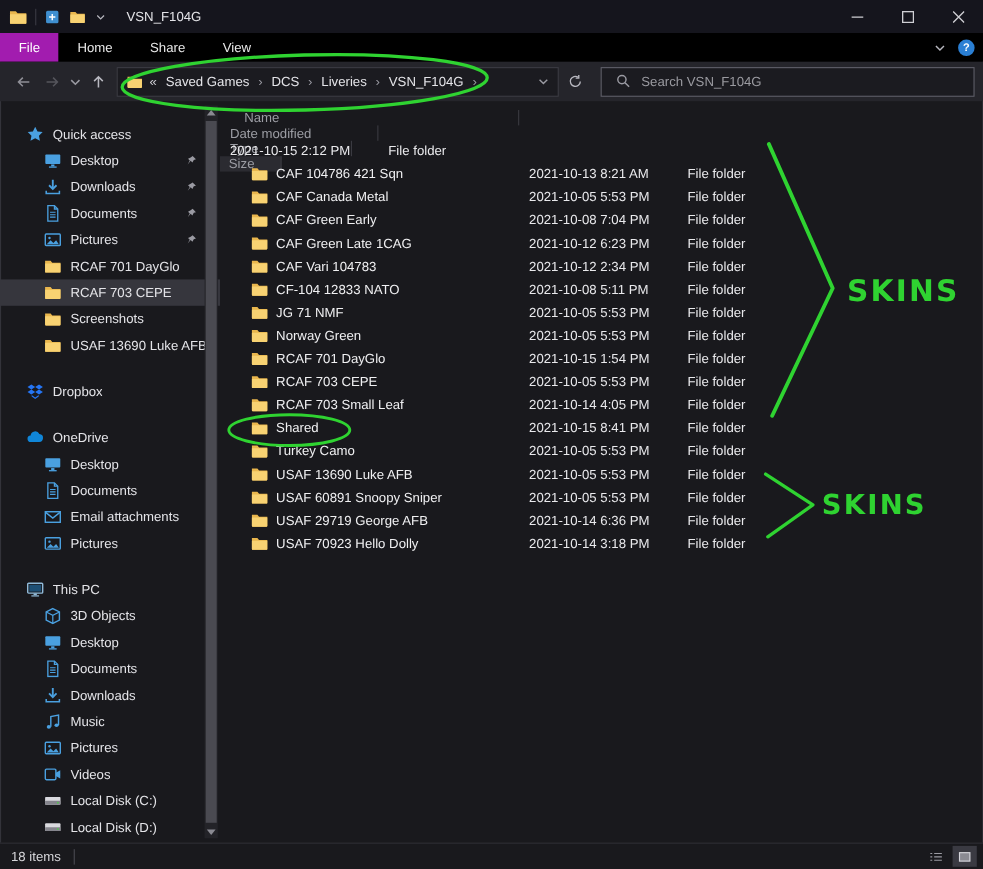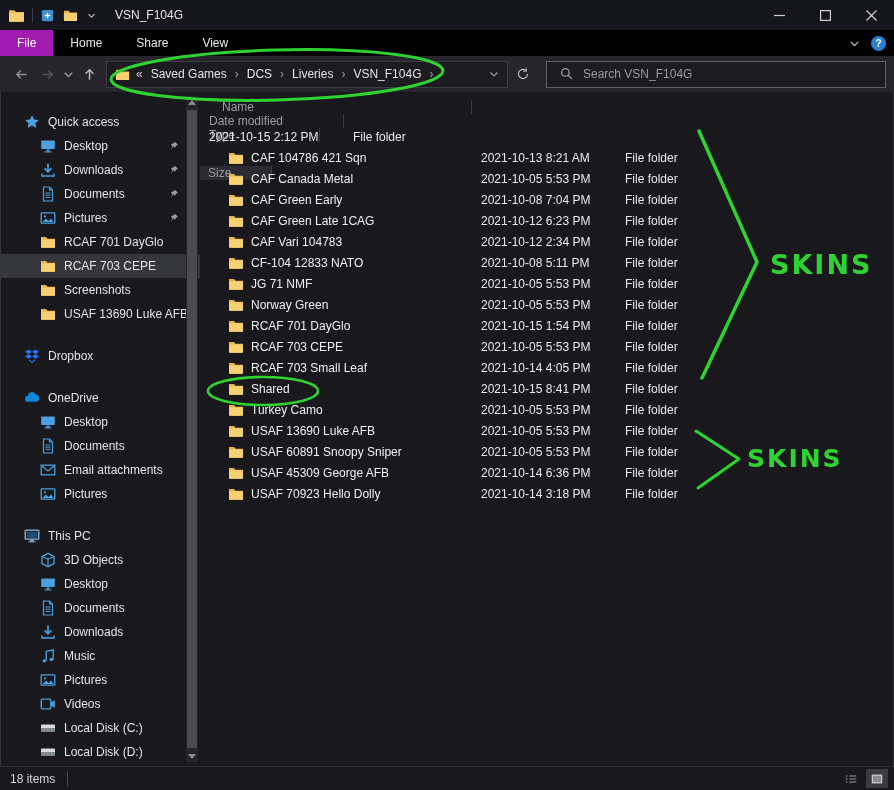--- a/index.html
+++ b/index.html
@@ -68,21 +68,21 @@
   .tri-up{width:0;height:0;border-left:4px solid transparent;border-right:4px solid transparent;border-bottom:5px solid #8a8a92;}
   .tri-down{width:0;height:0;border-left:4px solid transparent;border-right:4px solid transparent;border-top:5px solid #8a8a92;}
   .scroll-thumb{position:absolute;left:1px;right:1px;top:14px;bottom:14px;background:#4a4a51;}
   
   .filearea{flex:1;padding-top:8px;position:relative;}
   .listheader{height:22px;display:flex;font-size:12px;color:#9c9da4;flex-direction:column;}
   .hcell{display:flex;align-items:center;border-right:1px solid #3a3a41;box-sizing:border-box;}
   .hcell.hname{width:272px;padding-left:22px;}
   .hcell.hdate{width:144px;padding-left:9px;}
   .hcell.htype{width:120px;padding-left:9px;}
-  .hcell.hsize{width:72px;padding-left:8px;background:#2b2b31;margin-top:24px;}
+  .hcell.hsize{width:56px;padding-left:8px;background:#2b2b31;}
   .rows{margin-top:4px;}
   .row{height:21px;display:flex;align-items:center;font-size:12px;}
   .cell{box-sizing:border-box;}
   .cname{width:272px;display:flex;align-items:center;gap:7px;padding-left:28px;color:#f0f0f2;}
   .fname{white-space:nowrap;}
   .cdate{width:144px;padding-left:9px;color:#e9e9ec;}
   .ctype{width:120px;padding-left:9px;color:#e9e9ec;}
   .csize{width:64px;padding-left:8px;}
   
   .statusbar{height:23px;border-top:1px solid #2e2e35;display:flex;align-items:center;
@@ -729,21 +729,21 @@
             <div class="cell csize"></div>
           </div>
           <div class="row">
             <div class="cell cname">
               <span class="icon">
                 <svg viewBox="0 0 16 16">
                   <path d="M1 3h5l1.5 1.8H15V13a.8.8 0 0 1-.8.8H1.8A.8.8 0 0 1 1 13V3z" fill="#e9b64d"></path>
                   <path d="M1 5.5h14V13a.8.8 0 0 1-.8.8H1.8A.8.8 0 0 1 1 13V5.5z" fill="#f8d272"></path>
                 </svg>
               </span>
-              <span class="fname">USAF 45309 George AFB</span>
+              <span class="fname">USAF 29719 George AFB</span>
             </div>
             <div class="cell cdate">2021-10-14 6:36 PM</div>
             <div class="cell ctype">File folder</div>
             <div class="cell csize"></div>
           </div>
           <div class="row">
             <div class="cell cname">
               <span class="icon">
                 <svg viewBox="0 0 16 16">
                   <path d="M1 3h5l1.5 1.8H15V13a.8.8 0 0 1-.8.8H1.8A.8.8 0 0 1 1 13V3z" fill="#e9b64d"></path>

